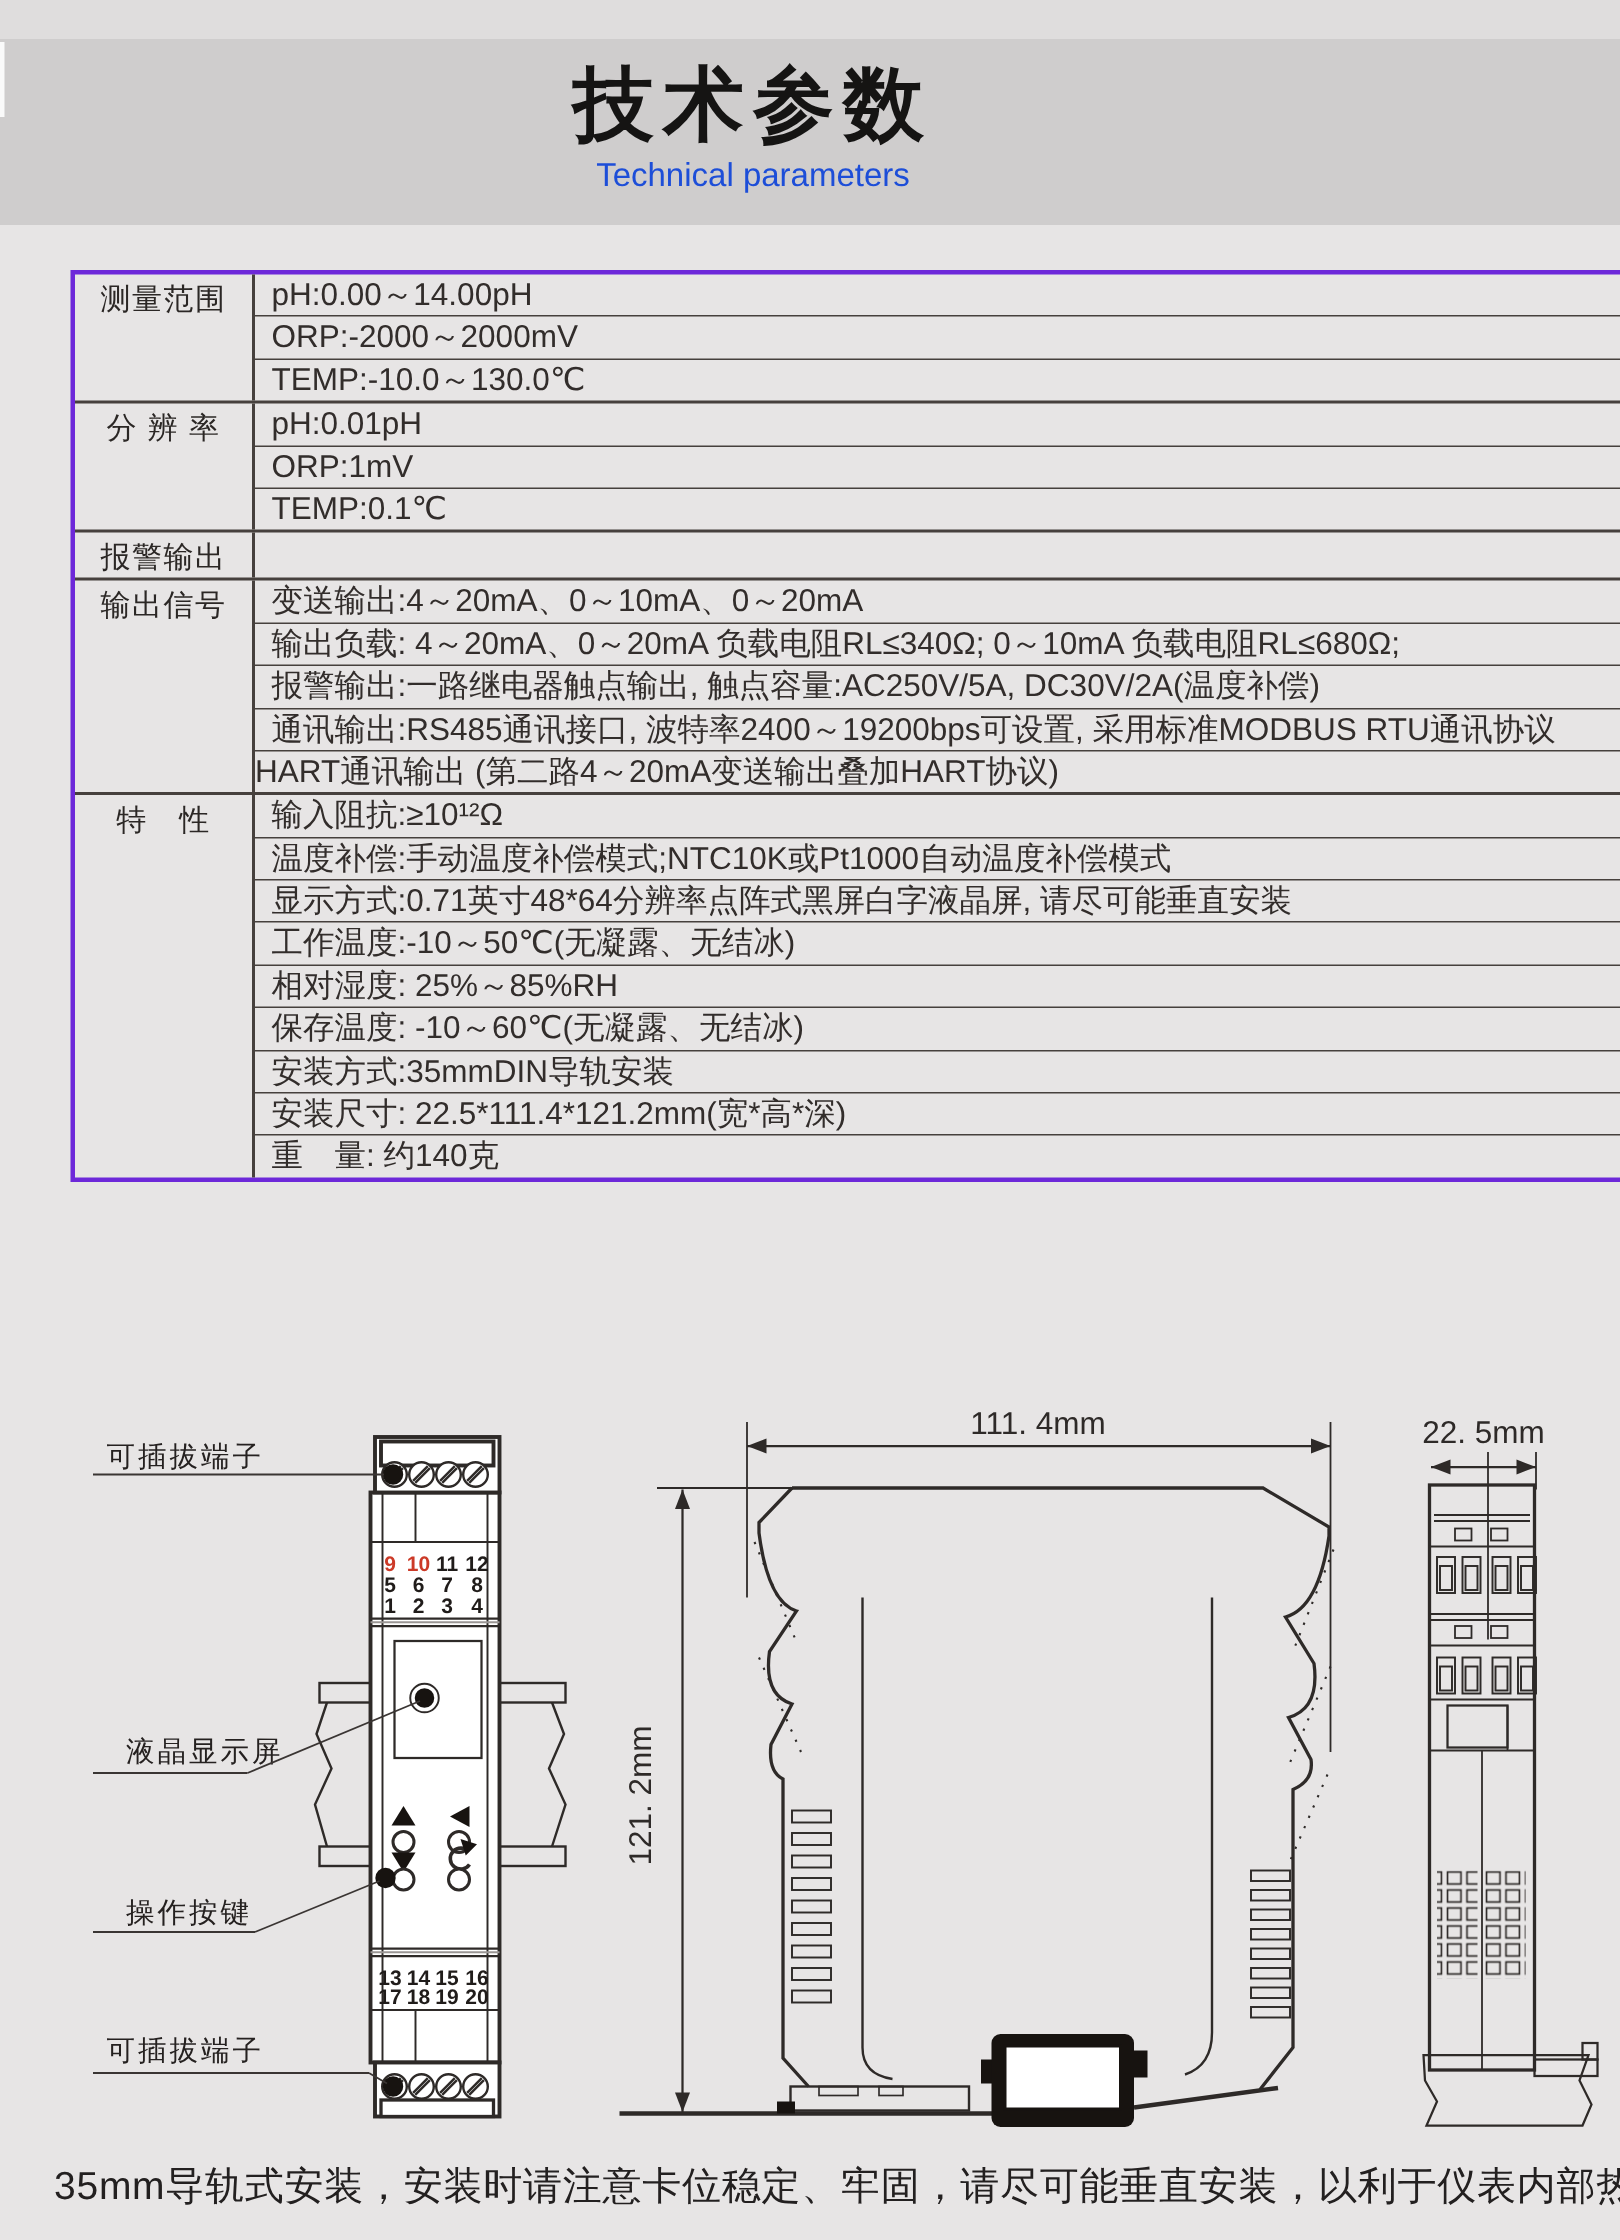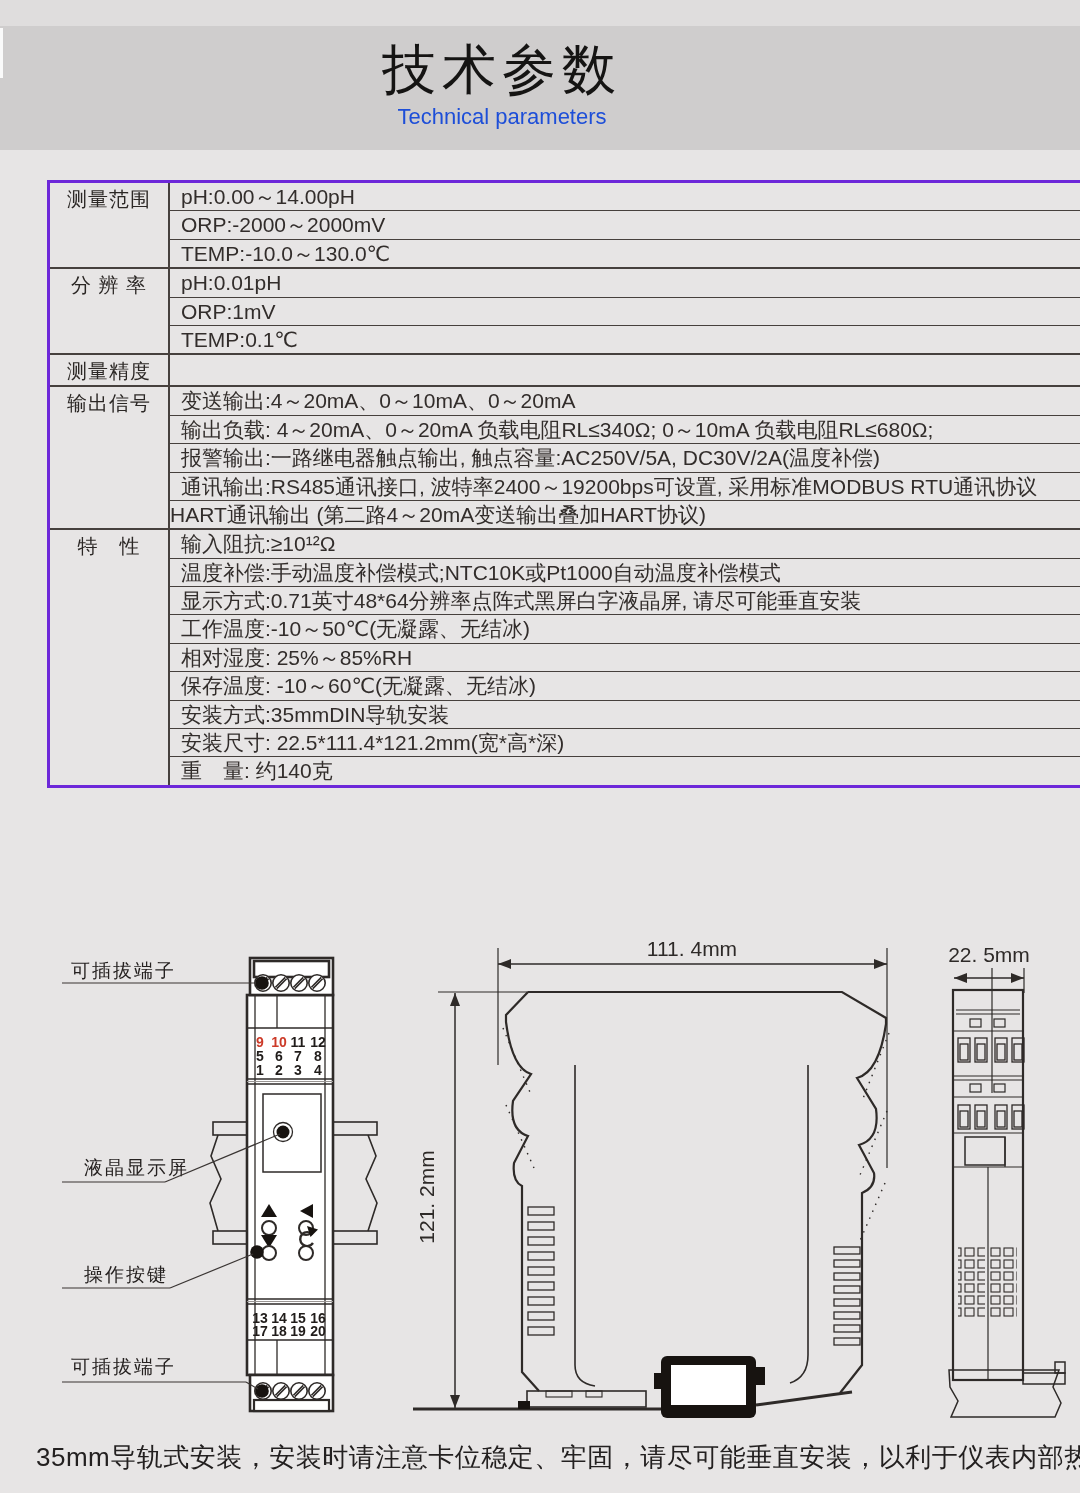--- a/index.html
+++ b/index.html
@@ -6,21 +6,21 @@
   body{
     width:1080px;height:1493px;position:relative;overflow:hidden;
     background:#e7e5e5;color:#2e2a28;
     font-family:"Liberation Sans","DejaVu Sans",sans-serif;
   }
   .header-strip{position:absolute;top:0;left:0;width:1080px;height:26px;background:#dfdddd;}
   .title-band{position:absolute;top:26px;left:0;width:1080px;height:124px;background:#cfcdcd;}
   .white-notch{position:absolute;top:28px;left:0;width:3px;height:50px;background:#fafafa;}
   .page-title{
     position:absolute;top:34px;left:0;width:1004px;text-align:center;
-    font-size:54px;font-weight:normal;letter-spacing:6px;color:#151413;
+    font-size:54px;font-weight:bold;letter-spacing:6px;color:#151413;
   }
   .page-subtitle{
     position:absolute;top:104px;left:0;width:1004px;text-align:center;
     font-size:22px;color:#1d4ed8;
   }
   .spec-table{
     position:absolute;left:47px;top:180px;width:1079px;
     border:3px solid #6d28d9;box-sizing:border-box;
   }
   .group{display:flex;border-top:2px solid #46403d;}
@@ -66,21 +66,21 @@
     </div>
     <div class="group">
       <div class="group-label">分 辨 率</div>
       <div class="group-rows">
         <div class="spec-row">pH:0.01pH</div>
         <div class="spec-row">ORP:1mV</div>
         <div class="spec-row">TEMP:0.1℃</div>
       </div>
     </div>
     <div class="group">
-      <div class="group-label">测量精度</div>
+      <div class="group-label">报警输出</div>
     </div>
     <div class="group">
       <div class="group-label">输出信号</div>
       <div class="group-rows">
         <div class="spec-row">变送输出:4～20mA、0～10mA、0～20mA</div>
         <div class="spec-row">输出负载: 4～20mA、0～20mA 负载电阻RL≤340Ω; 0～10mA 负载电阻RL≤680Ω;</div>
         <div class="spec-row">报警输出:一路继电器触点输出, 触点容量:AC250V/5A, DC30V/2A(温度补偿)</div>
         <div class="spec-row">通讯输出:RS485通讯接口, 波特率2400～19200bps可设置, 采用标准MODBUS RTU通讯协议</div>
         <div class="spec-row center">HART通讯输出 (第二路4～20mA变送输出叠加HART协议)</div>
       </div>

